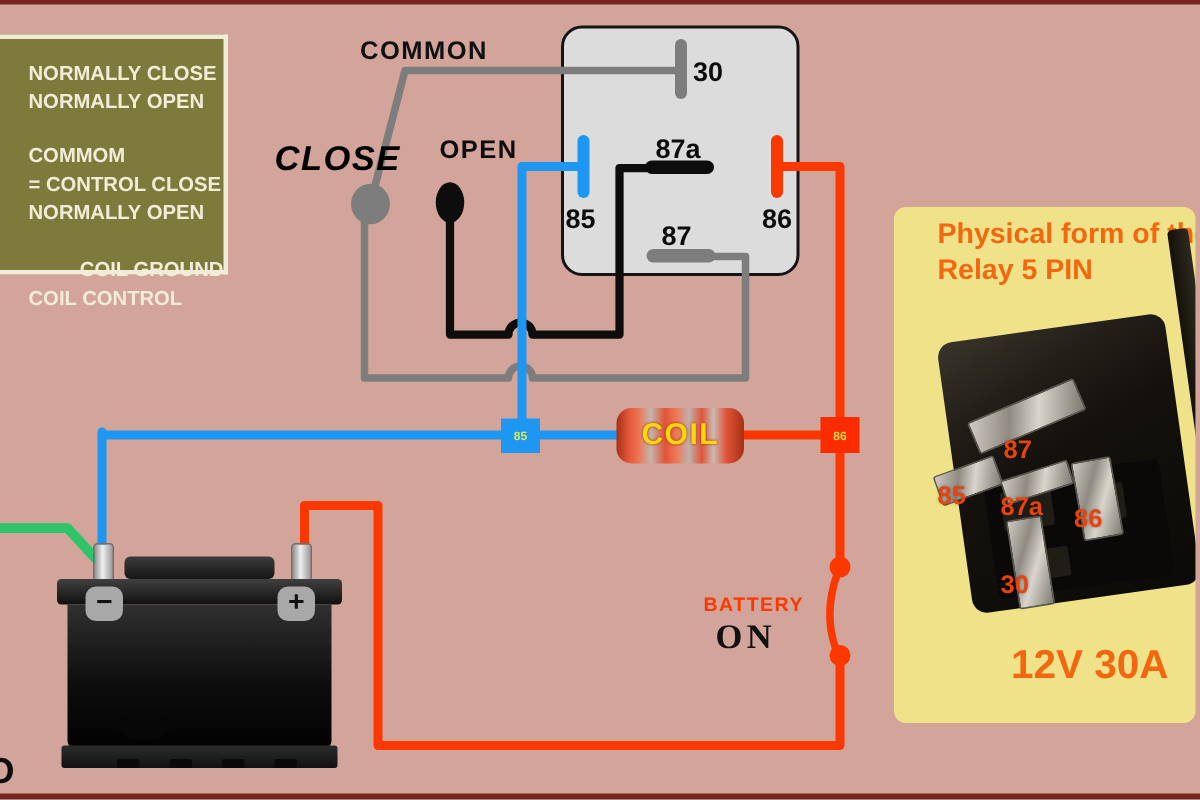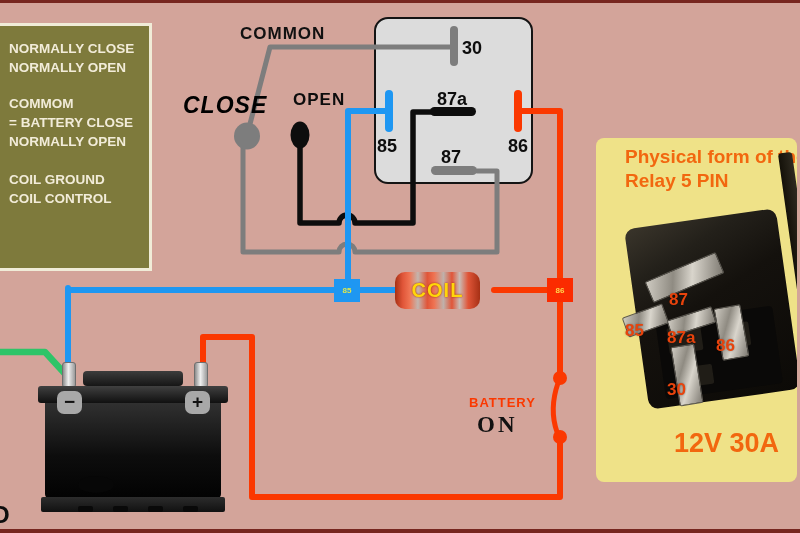--- a/index.html
+++ b/index.html
@@ -6,25 +6,25 @@
   #stage{
     position:relative;width:800px;height:533px;overflow:hidden;
     background:var(--background,#d3a49a);
     font-family:"Liberation Sans",sans-serif;
   }
   .abs{position:absolute;}
   
   .frame-top{left:0;top:0;width:800px;height:3px;background:var(--frame_line);}
   .frame-bottom{left:0;top:529px;width:800px;height:4px;background:var(--frame_line);}
   
-  .legend{left:0;top:23px;width:152px;height:248px;box-sizing:border-box;
+  .legend{left:0;top:23px;width:152px;height:160px;box-sizing:border-box;
     background:var(--legend_bg);border:3px solid #f0ecd8;border-left:none;
-    padding:13px 0 0 9px;}
+    padding:13px 0 0 19px;}
   .legend-line{font-weight:bold;font-size:13.5px;line-height:19px;color:var(--legend_text);white-space:nowrap;}
-  .gap17{margin-top:17px;} .gap19{margin-top:19px;}
+  .gap17{margin-top:17px;} .gap19{margin-top:19px;text-align:right;}
   
   .lbl{font-weight:bold;white-space:nowrap;}
   .lbl-common{left:240px;top:24px;font-size:17px;color:#111;letter-spacing:1px;}
   .lbl-close{left:183px;top:92px;font-size:23px;color:#000000;letter-spacing:1px;font-style:italic;}
   .lbl-open{left:293px;top:90px;font-size:17px;color:#0d0d0d;letter-spacing:1px;}
   
   .relay-box{left:374px;top:17px;width:159px;height:167px;box-sizing:border-box;
     background:var(--relay_box_fill);border:2.5px solid var(--relay_box_border);border-radius:14px;}
   svg.wires{left:0;top:0;}
   .pin-bar{width:8px;height:42px;border-radius:4px;}
@@ -32,21 +32,21 @@
   .bar-85{left:385px;top:90px;background:var(--wire_blue);}
   .bar-86{left:514px;top:90px;background:var(--wire_red);}
   .pin-pill{width:46px;height:9px;border-radius:5px;}
   .pill-87a{left:430px;top:107px;background:var(--wire_black);}
   .pill-87{left:431px;top:166px;background:var(--wire_gray);}
   .pin-num{font-weight:bold;font-size:18px;color:#0d0d0d;}
   .num-30{left:462px;top:38px;} .num-85{left:377px;top:136px;}
   .num-87a{left:437px;top:89px;} .num-87{left:441px;top:147px;}
   .num-86{left:508px;top:136px;}
   
-  .coil{left:395px;top:272px;width:85px;height:37px;border-radius:10px;
+  .coil{left:411px;top:272px;width:85px;height:37px;border-radius:10px;
     background:linear-gradient(90deg,#a63015 0%,#e05538 9%,#ef7352 17%,#c3b5ae 27%,#e05538 38%,#ef7352 46%,#bfb1ab 57%,#e05538 67%,#c9bbb4 76%,#e05538 86%,#a63015 100%);
     display:flex;align-items:center;justify-content:center;}
   .coil span{font-weight:bold;font-size:20px;color:var(--coil_text);letter-spacing:1px;text-shadow:0 0 2px #a02000;}
   .node{display:flex;align-items:center;justify-content:center;font-weight:bold;font-size:8px;}
   .node-85{left:334px;top:279px;width:26px;height:23px;background:var(--wire_blue);color:var(--node_text);}
   .node-86{left:547px;top:278px;width:26px;height:24px;background:#fb2b00;color:#ffd84d;}
   
   .lbl-switch{left:469px;top:395px;font-size:13px;font-weight:bold;color:var(--wire_red);letter-spacing:1px;}
   .lbl-on{left:477px;top:412px;font-family:"Liberation Serif",serif;font-weight:bold;font-size:23px;color:#111;letter-spacing:3px;}
   
@@ -92,21 +92,21 @@
 <body>
 
 <div id="stage">
 
   <div class="abs frame-top"></div>
 
   <div class="abs legend">
     <div class="legend-line">NORMALLY CLOSE</div>
     <div class="legend-line">NORMALLY OPEN</div>
     <div class="legend-line gap17">COMMOM</div>
-    <div class="legend-line">= BATTERY CLOSE</div>
+    <div class="legend-line">= CONTROL CLOSE</div>
     <div class="legend-line">NORMALLY OPEN</div>
     <div class="legend-line gap19">COIL GROUND</div>
     <div class="legend-line">COIL CONTROL</div>
   </div>
 
   <div class="abs relay-box"></div>
 
   <svg class="abs wires" width="800" height="533" viewBox="0 0 800 533">
 
     <path d="M450 47 H270 L250 124" fill="none" style="stroke:var(--wire_gray)" stroke-width="5" stroke-linejoin="round" stroke-linecap="round"></path>

